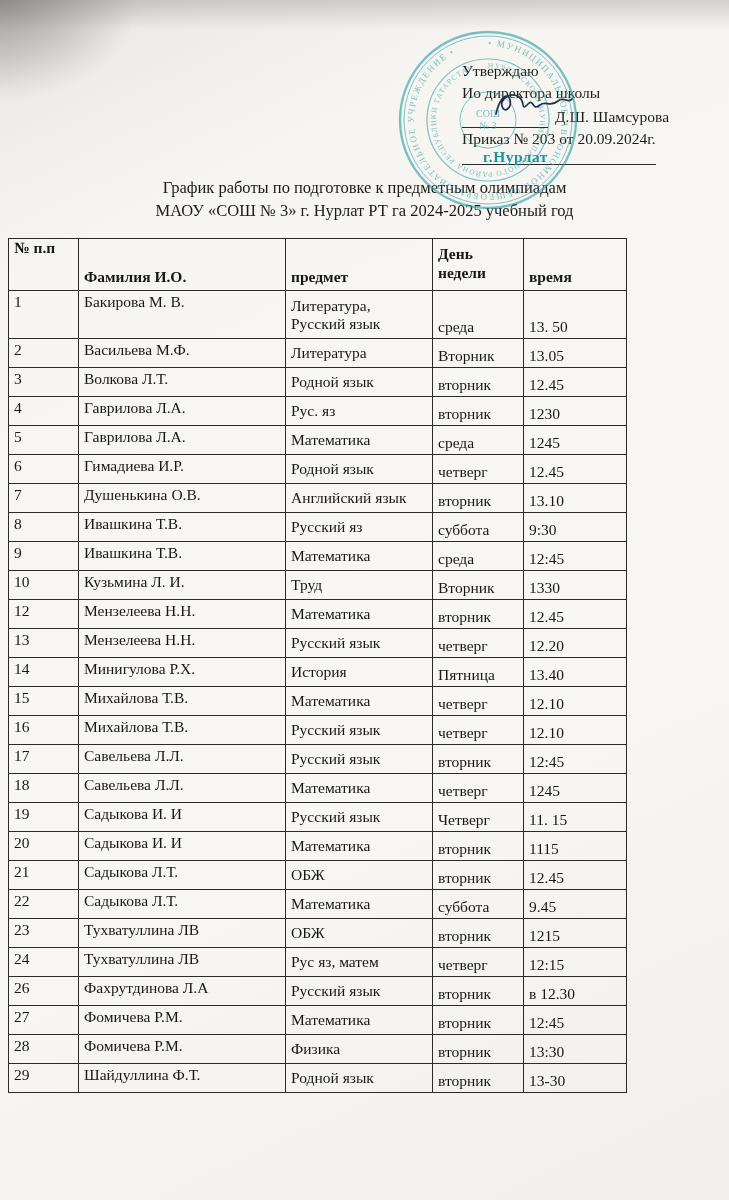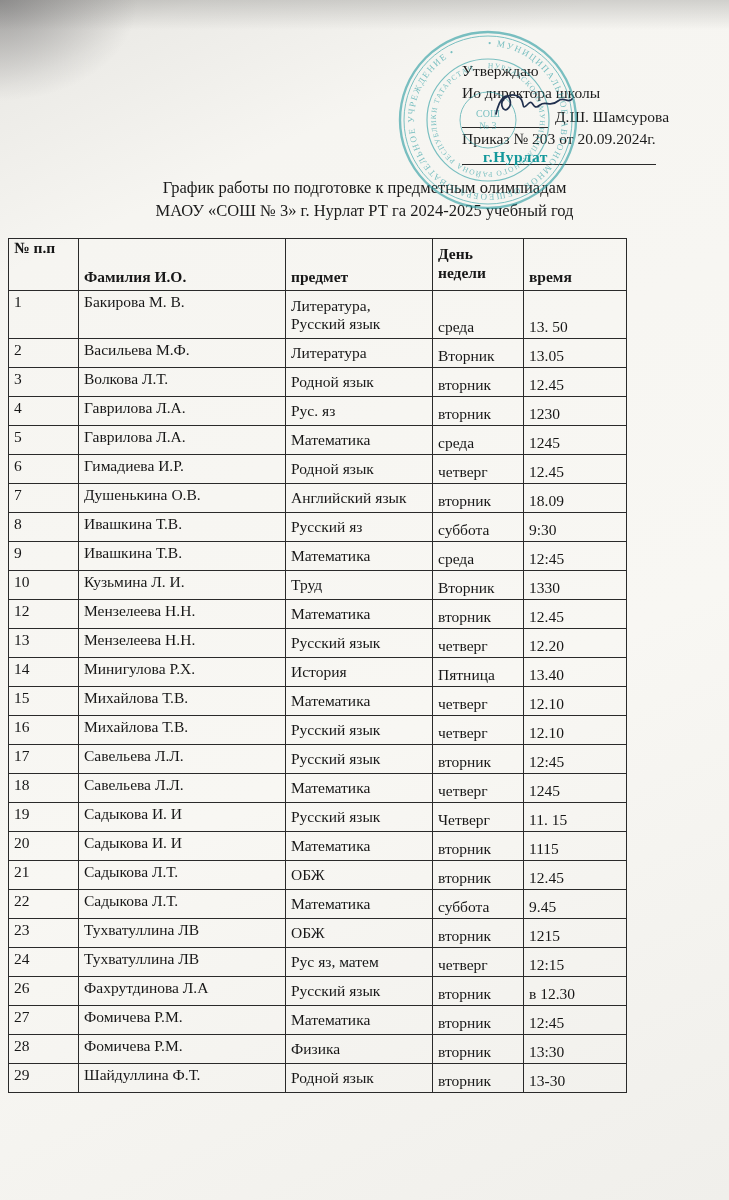--- a/index.html
+++ b/index.html
@@ -182,21 +182,21 @@
           <td class="c1">Гимадиева И.Р.</td>
           <td class="c2">Родной язык</td>
           <td class="c3">четверг</td>
           <td class="c4">12.45</td>
         </tr>
         <tr>
           <td class="c0">7</td>
           <td class="c1">Душенькина О.В.</td>
           <td class="c2">Английский язык</td>
           <td class="c3">вторник</td>
-          <td class="c4">18.09</td>
+          <td class="c4">13.10</td>
         </tr>
         <tr>
           <td class="c0">8</td>
           <td class="c1">Ивашкина Т.В.</td>
           <td class="c2">Русский яз</td>
           <td class="c3">суббота</td>
           <td class="c4">9:30</td>
         </tr>
         <tr>
           <td class="c0">9</td>

